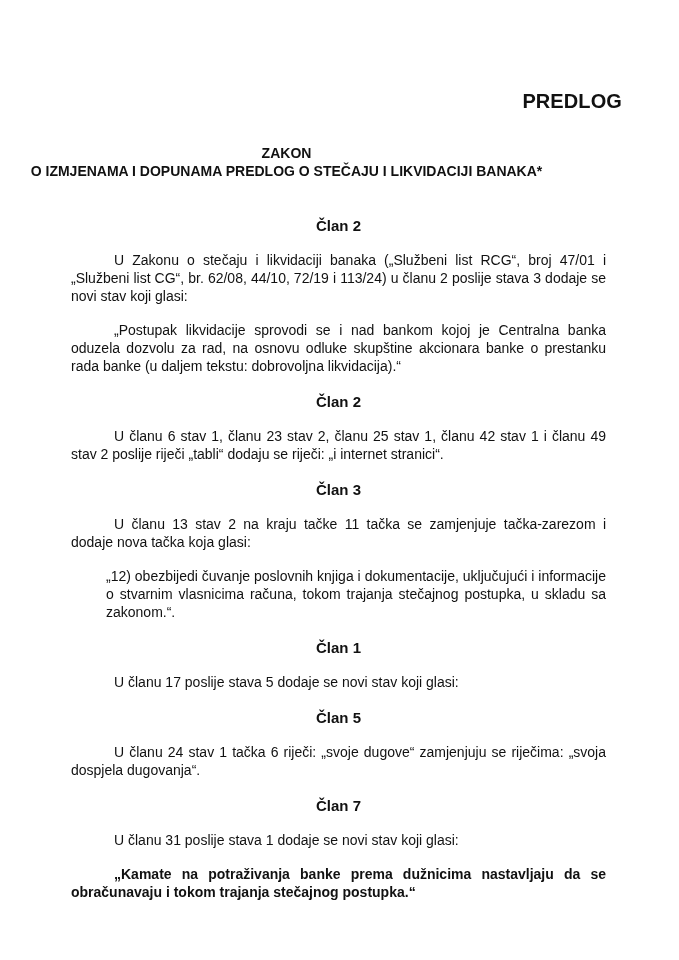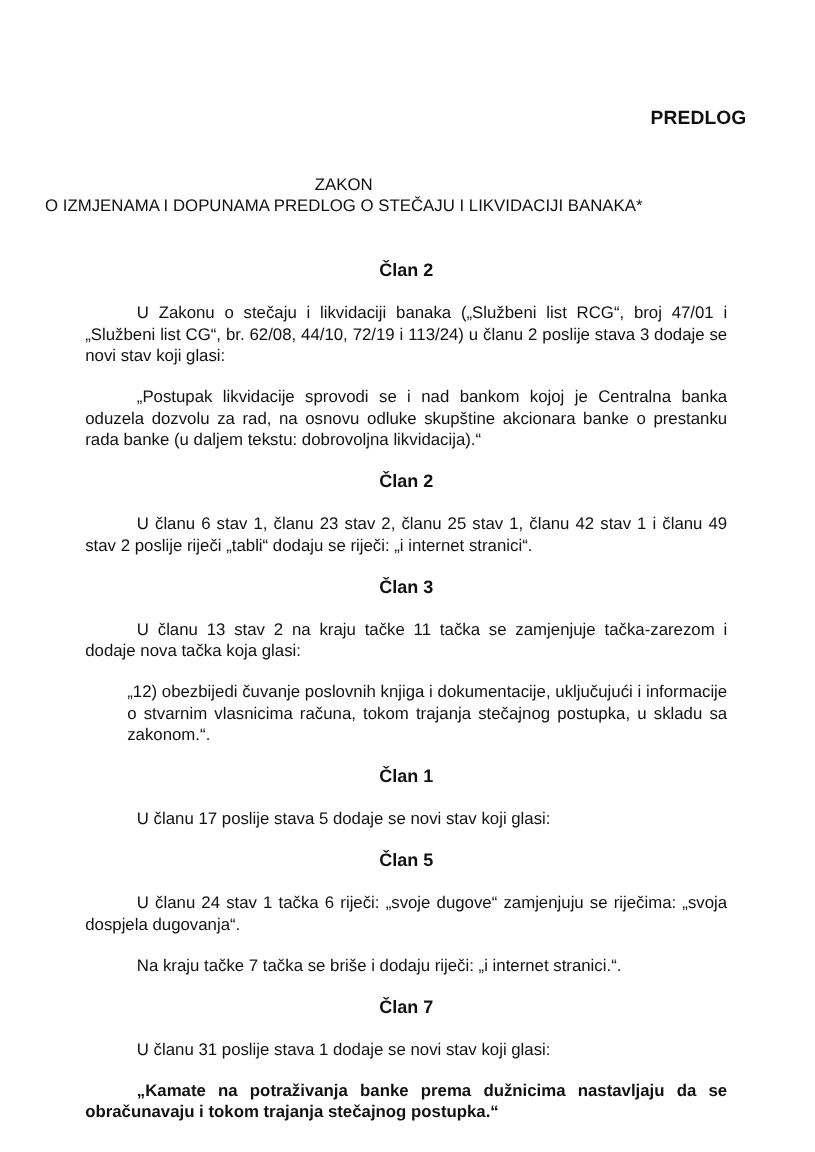--- a/index.html
+++ b/index.html
@@ -3,25 +3,25 @@
 <meta charset="utf-8">
 <style>
   html, body { margin: 0; padding: 0; background: #ffffff; }
   body {
     width: 679px; height: 960px; position: relative; overflow: hidden;
     font-family: "Liberation Sans", sans-serif; color: #111111;
   }
   .page { position: absolute; left: 0; top: 0; width: 679px; height: 960px; }
   .predlog {
     position: absolute; right: 57px; top: 90px;
-    font-weight: bold; font-size: 16px; letter-spacing: 0.1px;
+    font-weight: bold; font-size: 20px; letter-spacing: 0.1px;
   }
   .title {
     position: absolute; left: 0; width: 573px; top: 144px;
-    text-align: center; font-weight: normal; font-size: 14px; line-height: 18px;
+    text-align: center; font-weight: bold; font-size: 14px; line-height: 18px;
   }
   .body {
     position: absolute; left: 55px; width: 567px; top: 217px;
     font-size: 14px; line-height: 18px;
   }
   .clan-heading {
     text-align: center; font-weight: bold; font-size: 15px; line-height: 18px;
     margin: 0;
   }
   .article { margin-bottom: 18px; }
@@ -63,21 +63,20 @@
     </section>
 
     <section class="article">
       <h3 class="clan-heading">Član 1</h3>
       <p class="indent last-line-left">U članu 17 poslije stava 5 dodaje se novi stav koji glasi:</p>
     </section>
 
     <section class="article">
       <h3 class="clan-heading">Član 5</h3>
       <p class="indent last-line-left">U članu 24 stav 1 tačka 6 riječi: „svoje dugove“ zamjenjuju se riječima: „svoja dospjela dugovanja“.</p>
-      <p class="indent last-line-left">Na kraju tačke 7 tačka se briše i dodaju riječi: „i internet stranici.“.</p>
     </section>
 
 
     <section class="article">
       <h3 class="clan-heading">Član 7</h3>
       <p class="indent last-line-left">U članu 31 poslije stava 1 dodaje se novi stav koji glasi:</p>
       <p class="indent last-line-left gap-small">„Kamate na potraživanja banke prema dužnicima nastavljaju da se obračunavaju i tokom trajanja stečajnog postupka.“</p>
     </section>
 
   </div>

